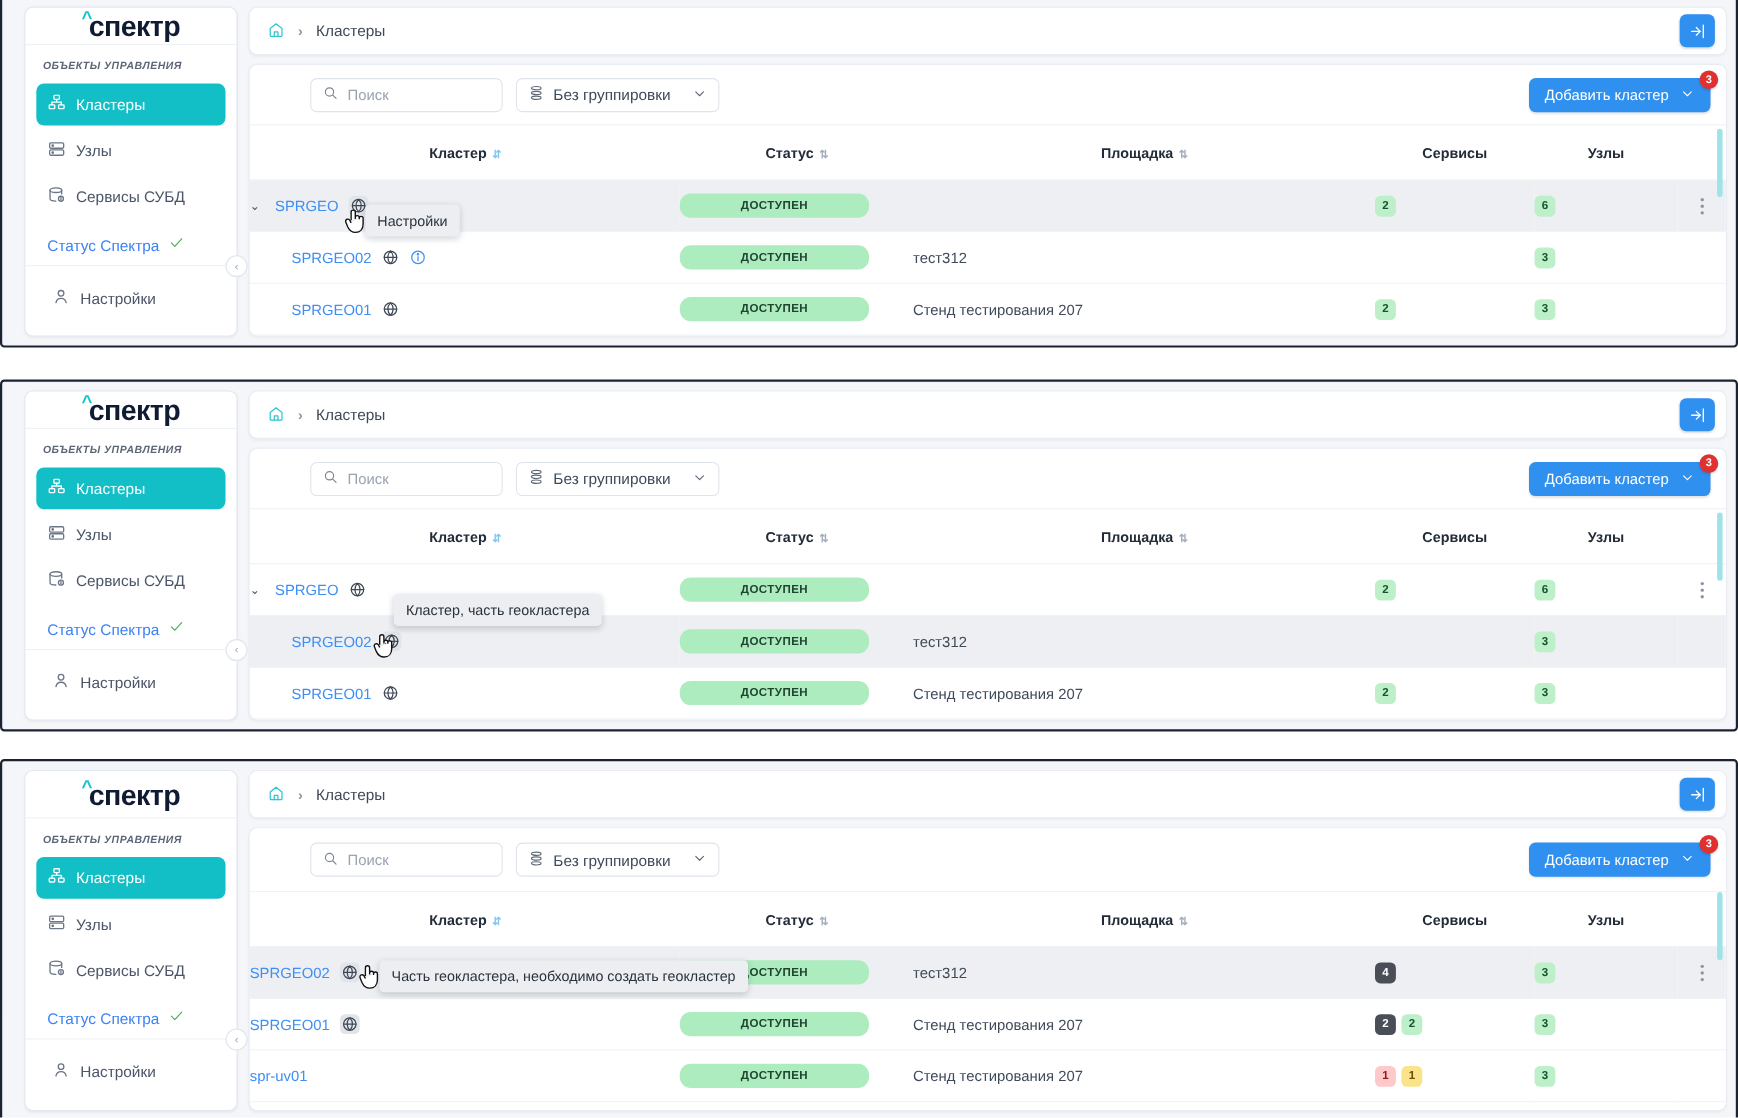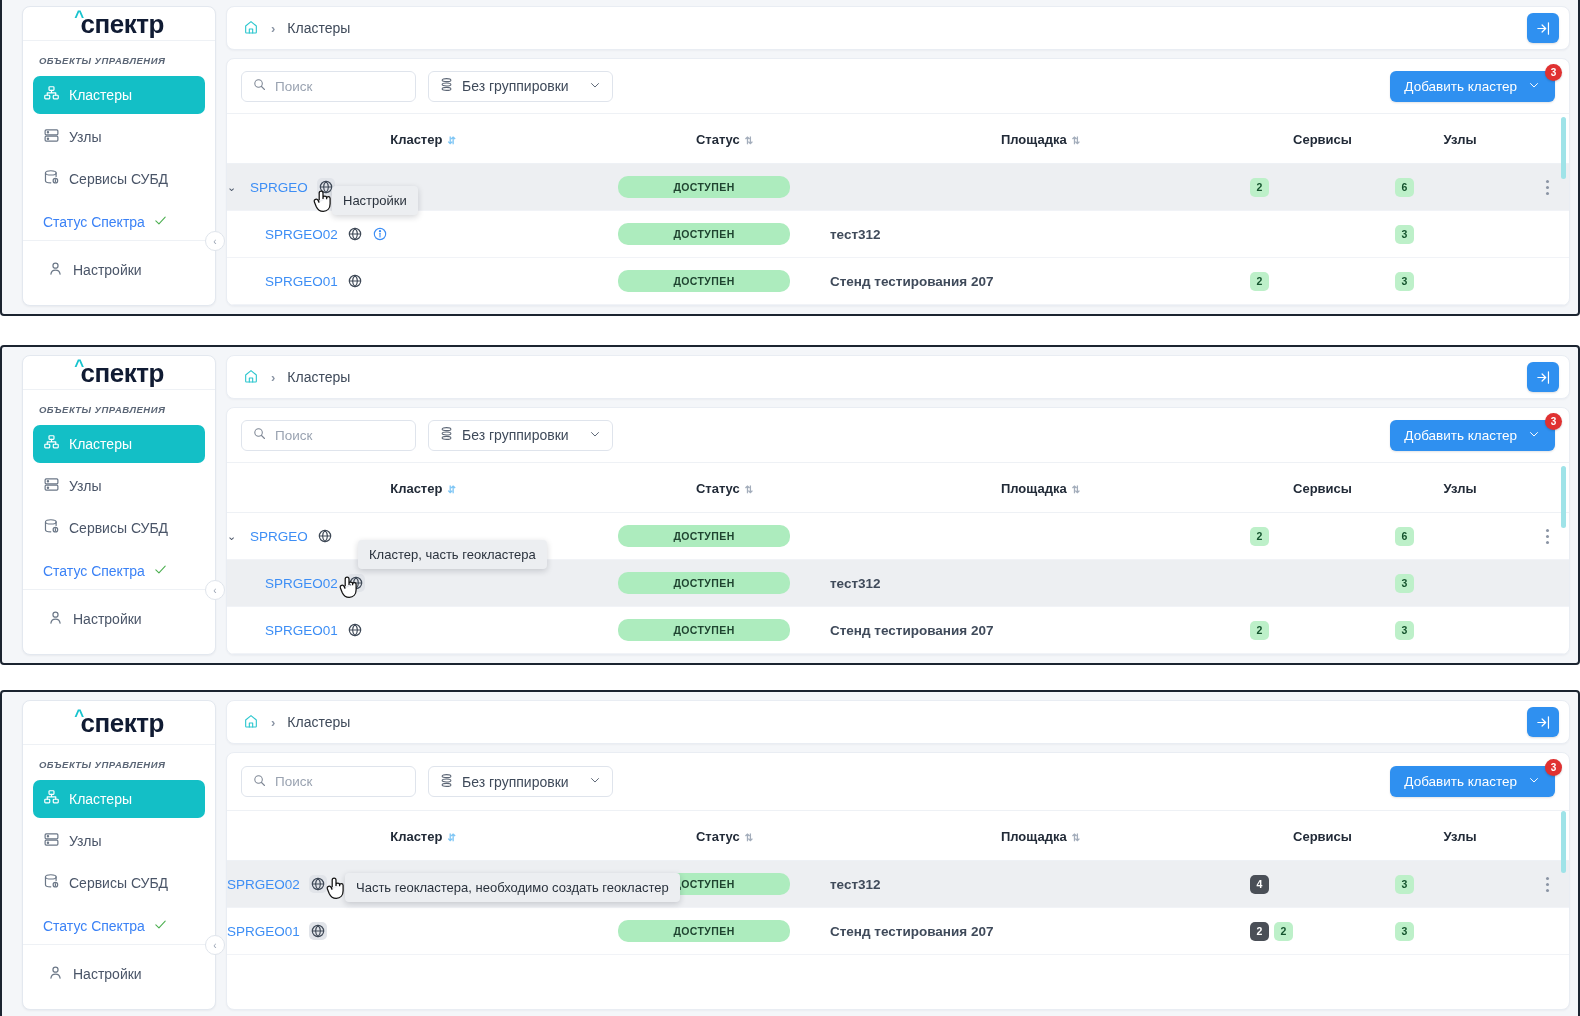--- a/index.html
+++ b/index.html
@@ -105,20 +105,21 @@
   }
   .toolbar {
     height: 58px; display: flex; align-items: center;
     padding: 0 14px 0 14px; gap: 12px; border-bottom: 1px solid #eef1f5;
   }
   .search-box {
     width: 175px; height: 31px;
     border: 1px solid #dfe4ec; border-radius: 6px;
     display: flex; align-items: center; gap: 8px; padding: 0 10px;
     background: #fff;
+    margin-left: 41px;
   }
   .search-box span { font-size: 13.5px; color: #9aa3b1; }
   .group-select {
     width: 185px; height: 31px;
     border: 1px solid #dfe4ec; border-radius: 6px;
     display: flex; align-items: center; gap: 8px; padding: 0 10px;
     background: #fff; font-size: 14px; color: #3f4a5a;
   }
   .group-select .chev { margin-left: auto; color: #6b7787; }
   .add-wrap { position: relative; margin-left: auto; }
@@ -147,21 +148,21 @@
   .sort-ic { font-size: 10px; color: #a3adbb; margin-left: 5px; letter-spacing: -1px; }
   .sort-ic.active { color: #7fc6f5; }
   table.grid td {
     font-size: 13.5px; color: #3f4a5a;
     padding: 12px 0; border-bottom: 1px solid #f1f3f7;
     vertical-align: middle; height: 42px;
   }
   tr.row-hl td { background: #edeff2; }
   .c-name  { padding-left: 14px; }
   .c-stat  { width: 212px; }
-  .c-site  { width: 420px; font-weight: bold; }
+  .c-site  { width: 420px; }
   .c-svc   { width: 145px; }
   .c-nodes { width: 130px; }
   .c-menu  { width: 44px; }
   th.c-name { padding-left: 14px; }
 
   .namecell { display: flex; align-items: center; gap: 9px; white-space: nowrap; position: relative; }
   .namecell.child { padding-left: 38px; }
   .namecell.lvl0  { padding-left: 0px; }
   .chev-row { color: #4a5568; font-size: 11px; width: 14px; display: inline-block; }
   .clink { color: #3d8ef5; font-size: 13.5px; cursor: pointer; }
@@ -774,20 +775,38 @@
       <td class="c-stat">
         <span class="pill">ДОСТУПЕН</span>
       </td>
       <td class="c-site">Стенд тестирования 207</td>
       <td class="c-svc"><span class="sq dark">2</span><span class="sq green">2</span></td>
       <td class="c-nodes"><span class="sq green">3</span></td>
       <td class="c-menu">
         
       </td>
     </tr>
+    <tr class="">
+      <td class="c-name">
+        <div class="namecell lvl0">
+
+          <span class="clink">spr-uv01</span>
+
+        </div>
+      </td>
+      <td class="c-stat">
+        <span class="pill">ДОСТУПЕН</span>
+      </td>
+      <td class="c-site">Стенд тестирования 207</td>
+      <td class="c-svc"><span class="sq red">1</span><span class="sq amber">1</span></td>
+      <td class="c-nodes"><span class="sq green">3</span></td>
+      <td class="c-menu">
+        
+      </td>
+    </tr>
             </tbody>
         </table>
         <div class="vscroll">
             <i></i>
           </div>
       </div>
     </div>
   </div>
     <div class="tip" style="left: 332px; top: 186px;">Настройки</div>
     <div class="cursor" style="left: 312px; top: 188px;"><svg width="22" height="26" viewBox="0 0 22 26" fill="none">

